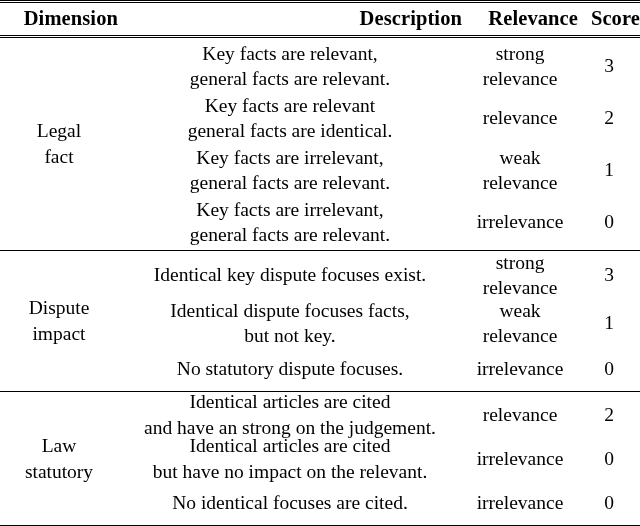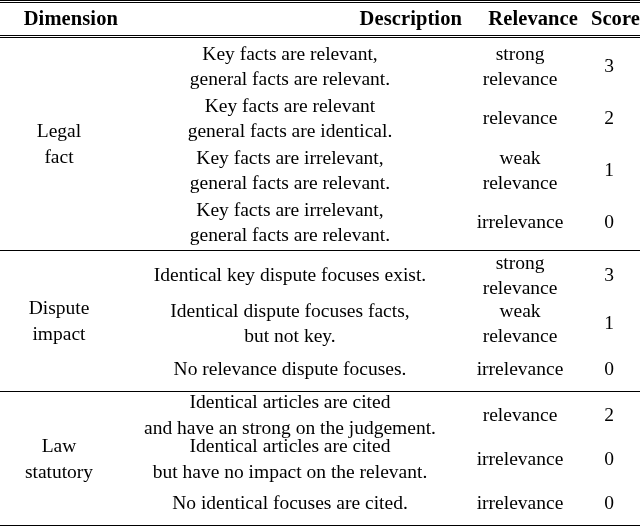--- a/index.html
+++ b/index.html
@@ -219,21 +219,21 @@
               </div>
               <div class="sub-rel">
                 <span class="ln">weak</span>
                 <span class="ln">relevance</span>
               </div>
               <div class="sub-score">1</div>
             </div>
 
             <div class="sub-row">
               <div class="sub-desc">
-                <span class="ln">No relevance dispute focuses.</span>
+                <span class="ln">No statutory dispute focuses.</span>
               </div>
               <div class="sub-rel">
                 <span class="ln">irrelevance</span>
               </div>
               <div class="sub-score">0</div>
             </div>
 
           </div>
         </td>
       </tr>

